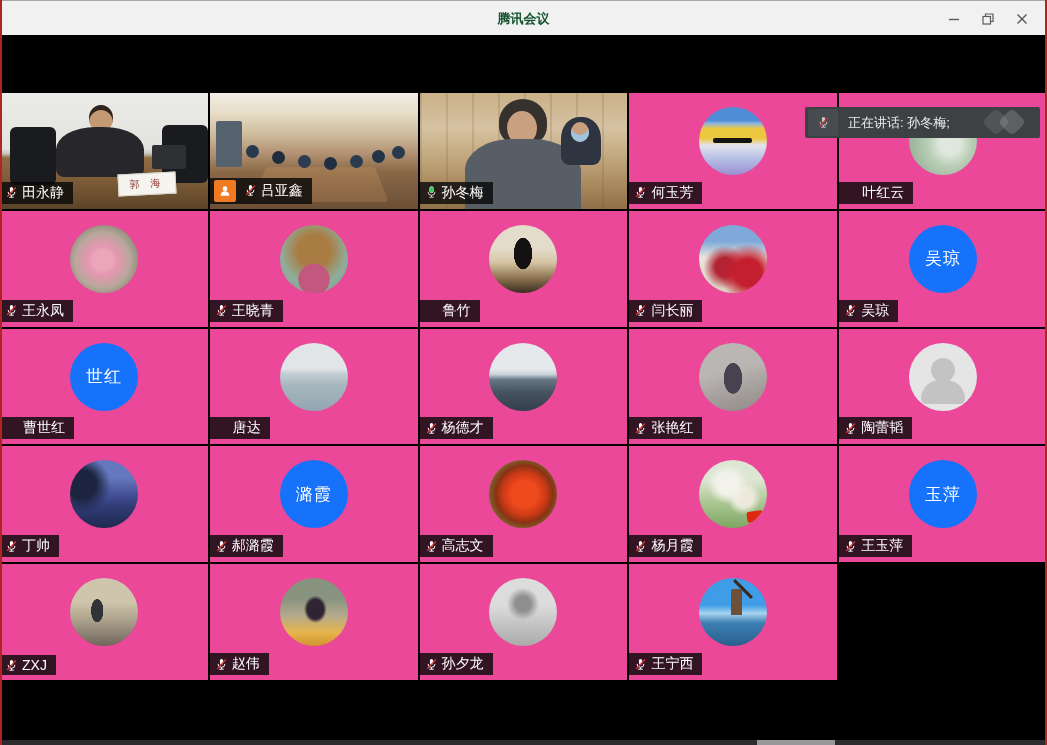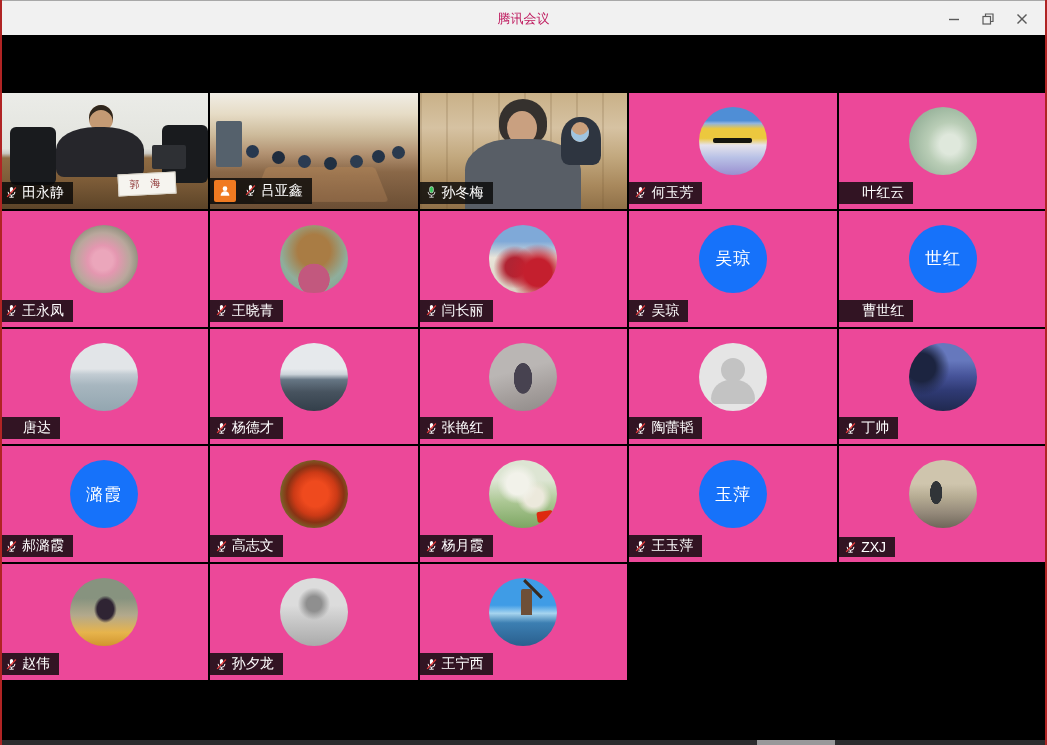--- a/index.html
+++ b/index.html
@@ -2,21 +2,21 @@
 <html><head>
 <meta charset="utf-8">
 <style>
   html,body{margin:0;padding:0;background:#000;}
   .app{position:relative;width:1047px;height:745px;background:#000;overflow:hidden;
        font-family:"Liberation Sans", sans-serif;}
   
   .titlebar{position:absolute;top:0;left:0;width:100%;height:35px;background:#f1f1f1;
             border-top:1px solid #a8a8a8;box-sizing:border-box;}
   .titlebar .title{position:absolute;left:0;right:0;top:0;height:35px;line-height:35px;
-            text-align:center;font-size:13px;color:#be185d;}
+            text-align:center;font-size:13px;color:#14532d;font-weight:bold;}
   .win-controls{position:absolute;right:8px;top:0;height:35px;display:flex;align-items:center;}
   .win-btn{width:34px;height:28px;display:flex;align-items:center;justify-content:center;
             background:transparent;border:none;cursor:default;}
   .win-btn svg{display:block;}
   
   .edge{position:absolute;top:0;bottom:0;width:2px;background:#b02424;z-index:50;}
   .edge.left{left:0;}
   .edge.right{right:0;}
   
   .grid{position:absolute;top:93px;left:0;width:1047px;height:587px;display:grid;
@@ -260,20 +260,26 @@
               <path d="M6.5 11a5.5 5.5 0 0 0 11 0" stroke="#fff" stroke-width="1.6" fill="none"></path>
               <line x1="12" y1="16.5" x2="12" y2="19" stroke="#fff" stroke-width="1.6"></line>
               <line x1="8.5" y1="19.5" x2="15.5" y2="19.5" stroke="#fff" stroke-width="1.6"></line>
               <line x1="5" y1="19" x2="19" y2="4" stroke="#e23b3b" stroke-width="2"></line>
             </svg>
           </span>
           <span class="nm">王晓青</span>
         </div>
       </div>
       <div class="tile">
+        <div class="avatar av-penguin-art"></div>
+        <div class="label no-mic">
+          <span class="nm">鲁竹</span>
+        </div>
+      </div>
+      <div class="tile">
         <div class="avatar av-red-blossoms"></div>
         <div class="label">
           <span class="mic">
             <svg width="15" height="15" viewBox="0 0 24 24">
               <rect x="9.5" y="3" width="5" height="9" rx="2.5" fill="#fff"></rect>
               <path d="M6.5 11a5.5 5.5 0 0 0 11 0" stroke="#fff" stroke-width="1.6" fill="none"></path>
               <line x1="12" y1="16.5" x2="12" y2="19" stroke="#fff" stroke-width="1.6"></line>
               <line x1="8.5" y1="19.5" x2="15.5" y2="19.5" stroke="#fff" stroke-width="1.6"></line>
               <line x1="5" y1="19" x2="19" y2="4" stroke="#e23b3b" stroke-width="2"></line>
             </svg>
@@ -483,18 +489,31 @@
               <line x1="12" y1="16.5" x2="12" y2="19" stroke="#fff" stroke-width="1.6"></line>
               <line x1="8.5" y1="19.5" x2="15.5" y2="19.5" stroke="#fff" stroke-width="1.6"></line>
               <line x1="5" y1="19" x2="19" y2="4" stroke="#e23b3b" stroke-width="2"></line>
             </svg>
           </span>
           <span class="nm">王宁西</span>
         </div>
       </div>
     </div>
 
+  <div class="banner">
+    <span class="b-mic">
+      <svg width="15" height="15" viewBox="0 0 24 24">
+        <rect x="9.5" y="3" width="5" height="9" rx="2.5" fill="#c8c8c8"></rect>
+        <path d="M6.5 11a5.5 5.5 0 0 0 11 0" stroke="#c8c8c8" stroke-width="1.6" fill="none"></path>
+        <line x1="12" y1="16.5" x2="12" y2="19" stroke="#c8c8c8" stroke-width="1.6"></line>
+        <line x1="8.5" y1="19.5" x2="15.5" y2="19.5" stroke="#c8c8c8" stroke-width="1.6"></line>
+        <line x1="5" y1="19" x2="19" y2="4" stroke="#c0392b" stroke-width="2"></line>
+      </svg>
+    </span>
+    <span class="b-text">正在讲话: 孙冬梅;</span>
+    <span class="b-logo"></span>
+  </div>
 
   <div class="bottom-area">
     <div class="taskbar-strip"></div>
     <div class="taskbar-peek"></div>
   </div>
 </div>
 
 </body></html>

